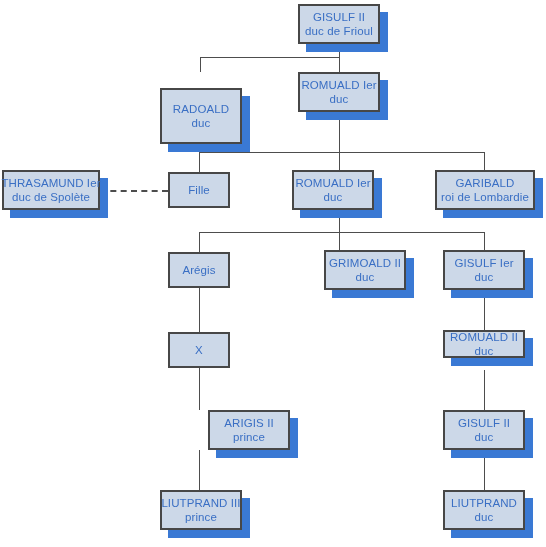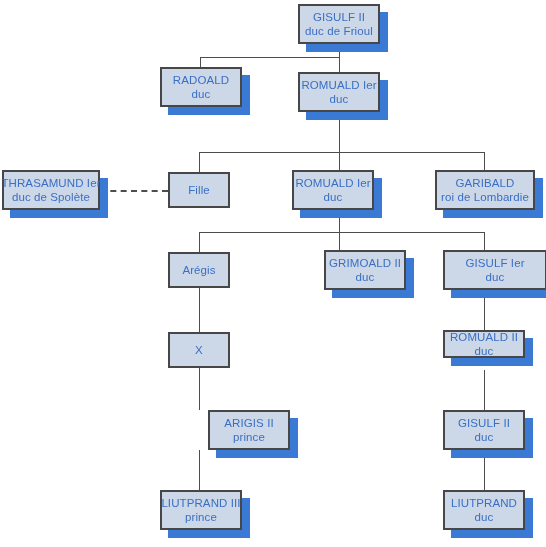--- a/index.html
+++ b/index.html
@@ -102,21 +102,21 @@
   </div>
 
   <div class="node" style="left:298px; top:4px; width:82px; height:40px;">
     <div class="shadow"></div>
     <div class="box">
       <div class="ttl">GISULF II</div>
       <div class="sub">duc de Frioul</div>
     </div>
   </div>
 
-  <div class="node" style="left:160px; top:67px; width:82px; height:40px;">
+  <div class="node" style="left:160px; top:88px; width:82px; height:56px;">
     <div class="shadow"></div>
     <div class="box">
       <div class="ttl">RADOALD</div>
       <div class="sub">duc</div>
     </div>
   </div>
 
   <div class="node" style="left:298px; top:72px; width:82px; height:40px;">
     <div class="shadow"></div>
     <div class="box">
@@ -162,21 +162,21 @@
   </div>
 
   <div class="node" style="left:298px; top:250px; width:82px; height:40px;margin-left:26px;">
     <div class="shadow"></div>
     <div class="box">
       <div class="ttl">GRIMOALD II</div>
       <div class="sub">duc</div>
     </div>
   </div>
 
-  <div class="node" style="left:443px; top:250px; width:104px; height:40px;">
+  <div class="node" style="left:443px; top:250px; width:82px; height:40px;">
     <div class="shadow"></div>
     <div class="box">
       <div class="ttl">GISULF Ier</div>
       <div class="sub">duc</div>
     </div>
   </div>
 
   <div class="node" style="left:168px; top:332px; width:62px; height:36px;">
     <div class="box">
       <div class="ttl">X</div>

